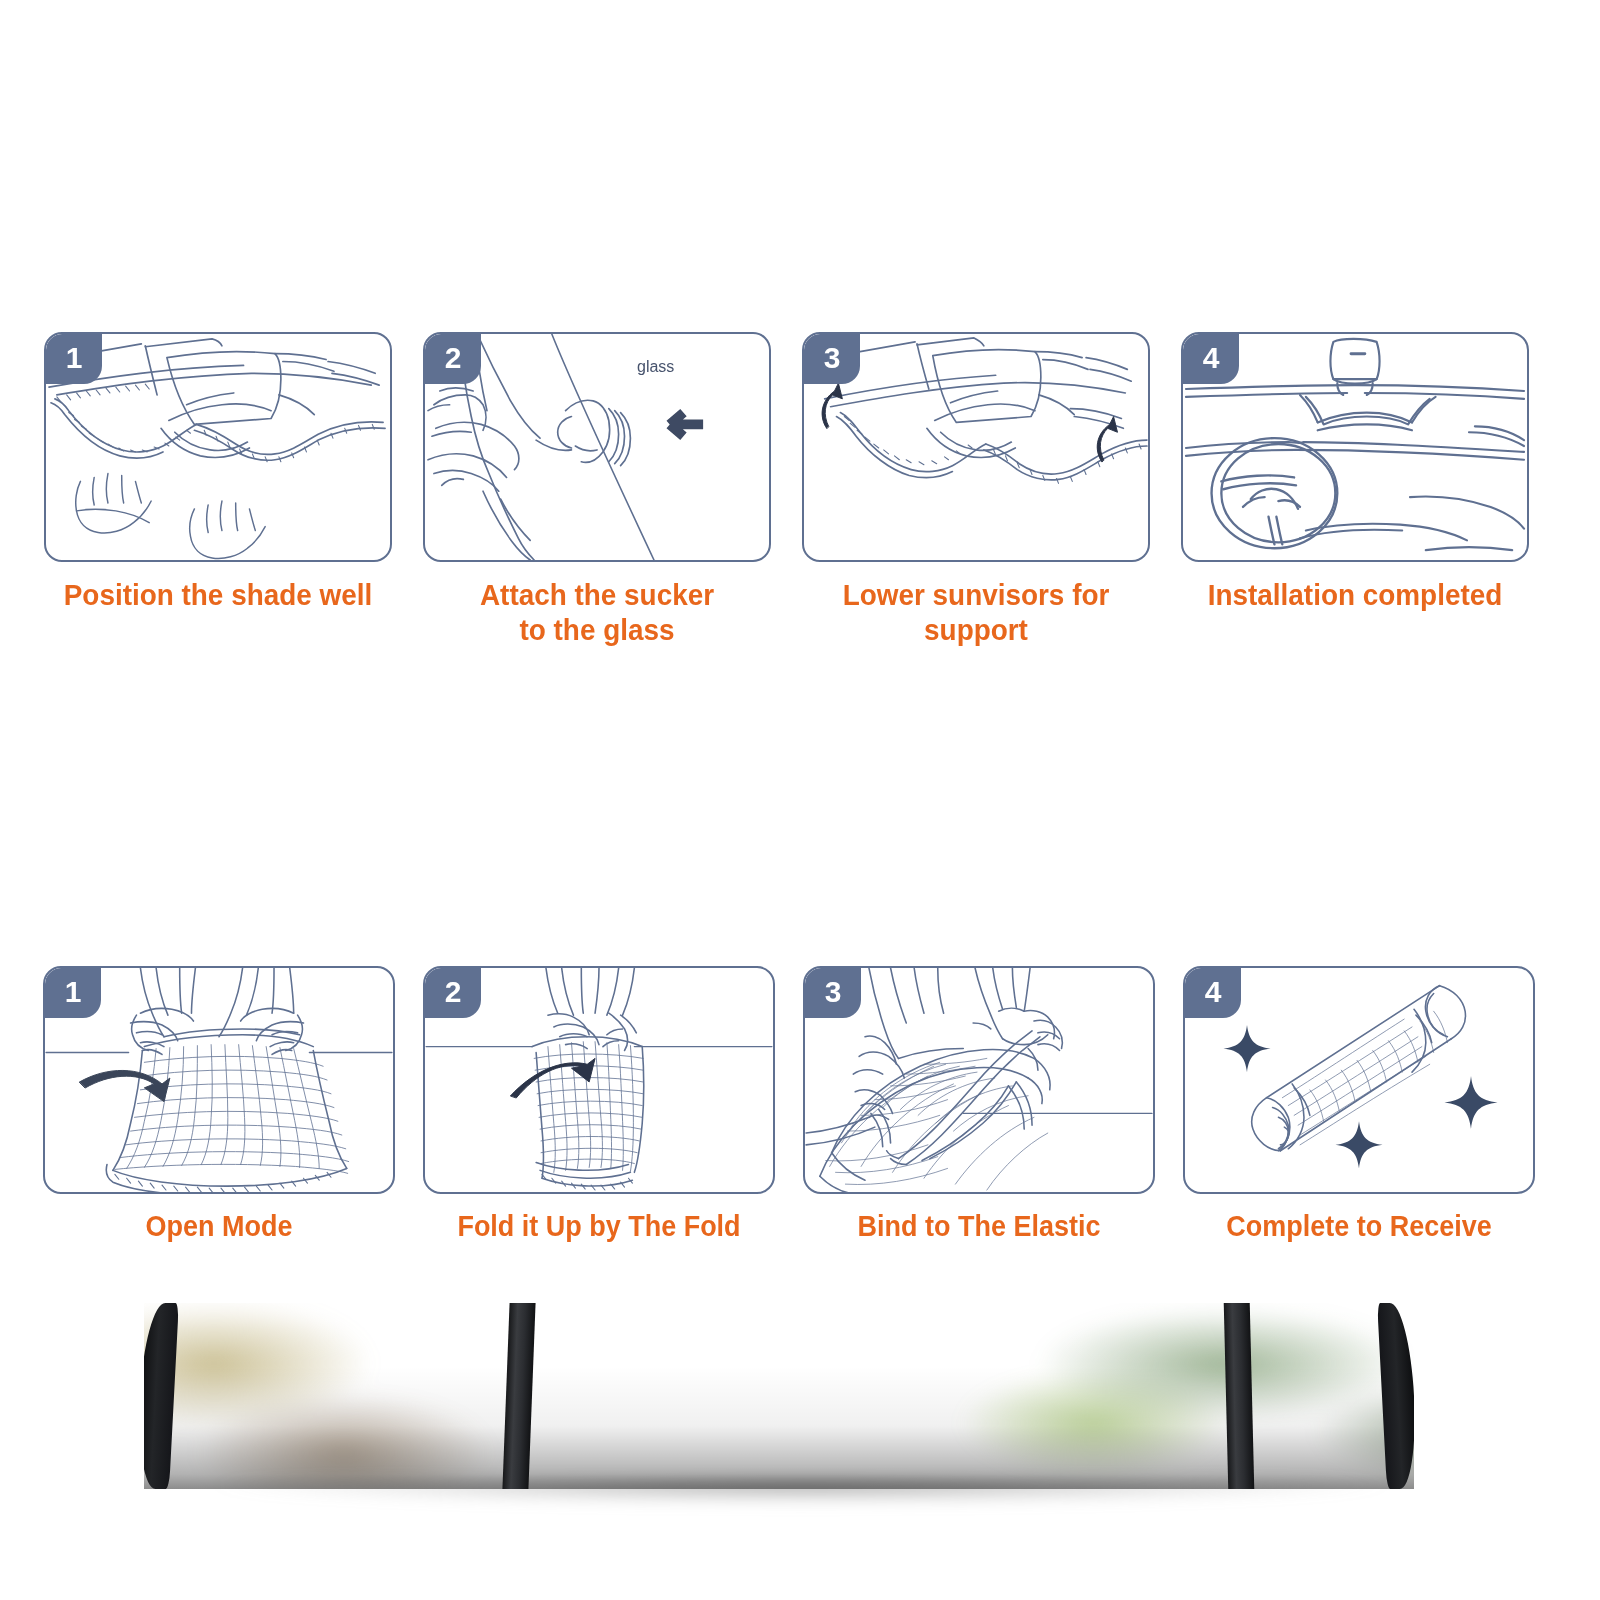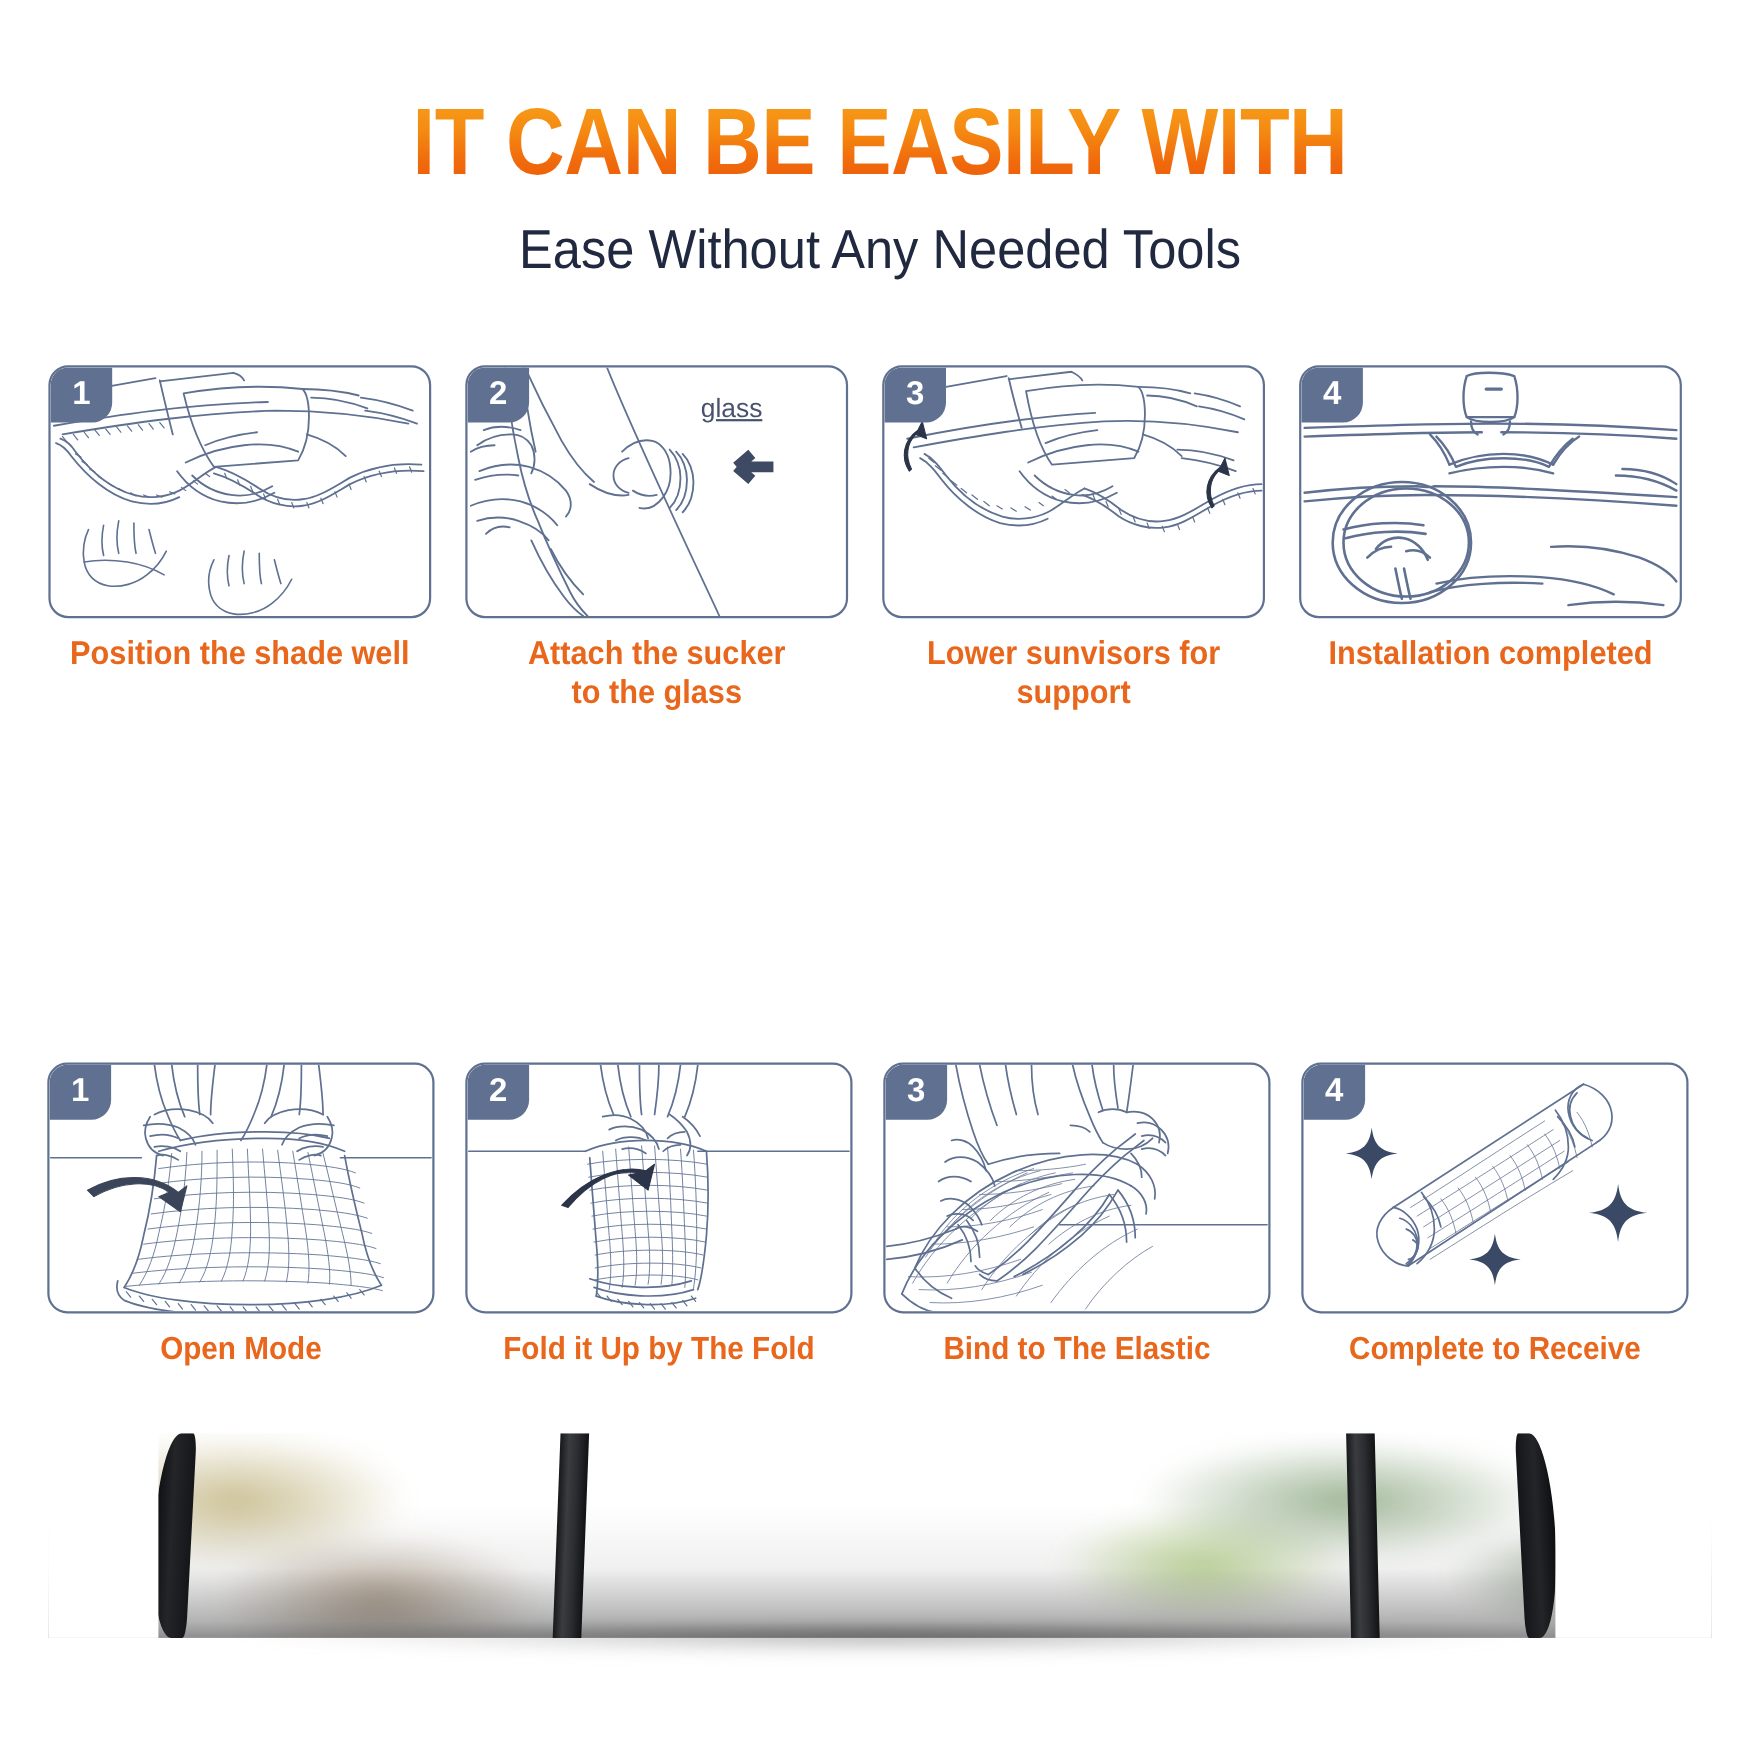--- a/index.html
+++ b/index.html
@@ -86,26 +86,25 @@
     font-weight: 700;
     line-height: 1.16;
     transform: scaleX(0.93);
     transform-origin: center top;
   }
   #row1 .caption { font-size: 30px; }
   #row2 .caption { font-size: 29px; }
 
   .glass-label {
     position: absolute;
-    font-size: 24px;
+    font-size: 16px;
     color: #47536d;
     font-family: "Liberation Sans", sans-serif;
     font-weight: 400;
     z-index: 4;
-    text-decoration: underline;
   }
 
   
   #product {
     position: absolute;
     left: 44px; top: 1303px;
     width: 1512px; height: 205px;
   }
   .roll-shadow {
     position: absolute;
@@ -193,24 +192,20 @@
   .roll-clip-r {
     position: absolute; left: 1370px; top: 0; width: 142px; height: 186px;
     background: #ffffff; z-index: 6;
   }
 </style>
 </head>
 <body>
 
 <div class="page">
 
-  <div class="heading-block" id="head1">
-    <div class="h-title">IT CAN BE EASILY WITH</div>
-    <div class="h-sub">Ease Without Any Needed Tools</div>
-  </div>
 
   <div class="row" id="row1">
 
     <div class="cell">
       <div class="panel">
         <div class="panel-art">
           <svg viewBox="0 0 348 230" fill="none" stroke="#5f7091" stroke-width="1.7" stroke-linecap="round" stroke-linejoin="round">
             <path d="M28 22 L96 10 M100 12 C104 30 108 46 112 62"></path>
             <path d="M100 13 L168 5 C172 6 176 8 178 12"></path>
             <path d="M122 24 C158 18 196 16 232 20 C236 24 238 34 238 46 C238 62 234 76 228 86 L150 92 C140 78 130 58 122 24 Z"></path>

